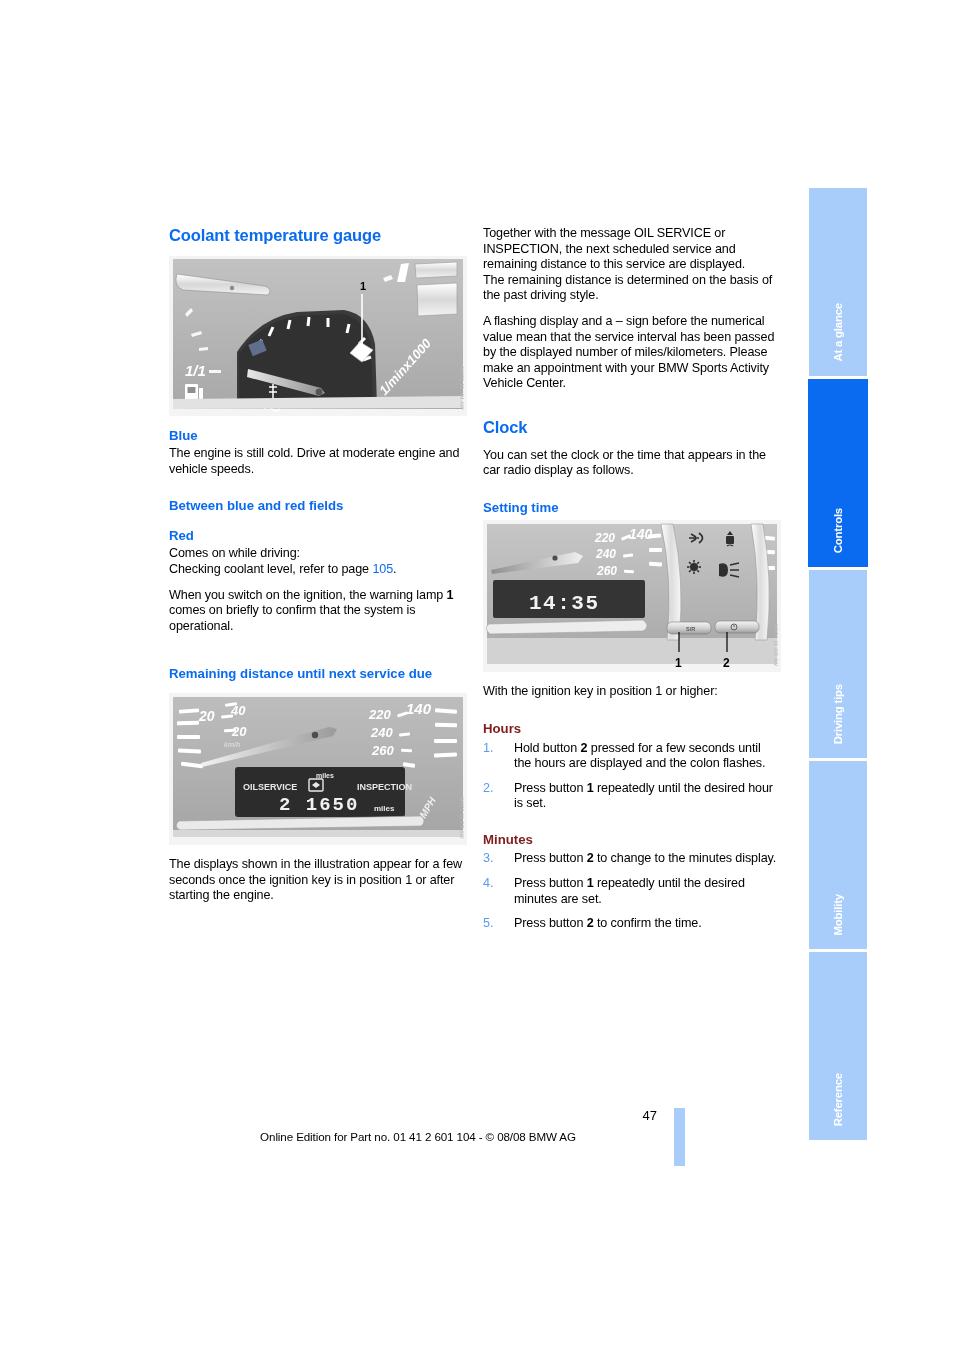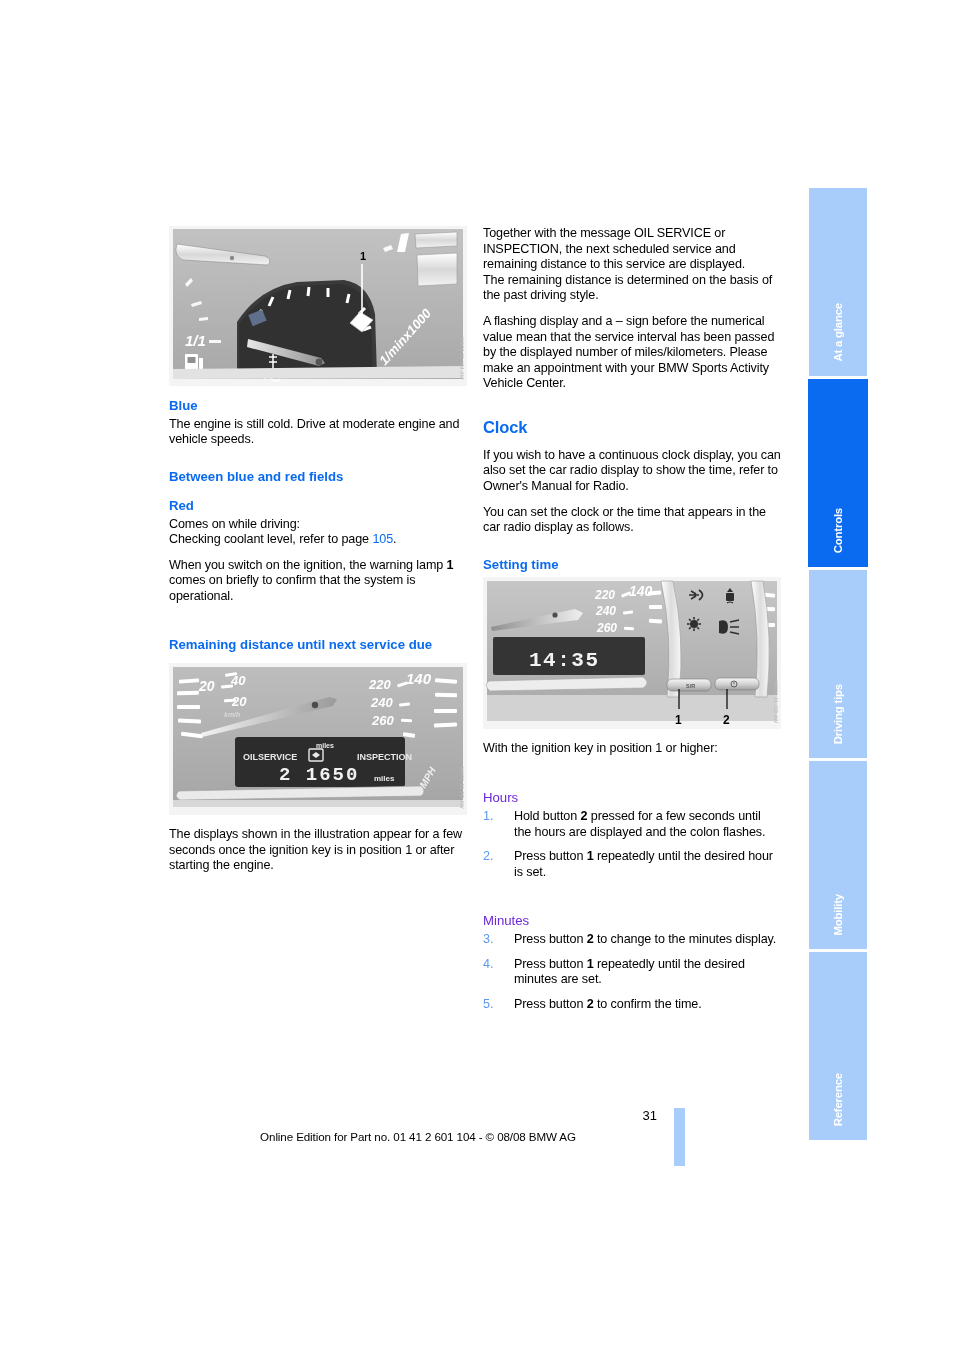--- a/index.html
+++ b/index.html
@@ -42,23 +42,23 @@
   }
   h2.sub {
     font-size: 13.2px;
     font-weight: bold;
     color: #0a6bf0;
     margin: 0 0 2px 0;
     line-height: 1.25;
   }
   h3.lightsub {
     font-size: 13.2px;
-    font-weight: normal;
-    color: #6d28d9;
-    margin: 12px 0 3px 0;
+    font-weight: bold;
+    color: #7f1d1d;
+    margin: 0 0 3px 0;
     line-height: 1.25;
   }
   p.body {
     font-size: 12.6px;
     line-height: 15.6px;
     margin: 0 0 10px 0;
     letter-spacing: -0.12px;
   }
   p.tight { margin-bottom: 0; }
   .pagelink { color: #0a6bf0; }
@@ -171,20 +171,21 @@
   
   .panel { display:block; }
 </style>
 </head>
 <body>
 
 <div id="page">
 
   <div class="col" id="col-left">
 
+    <h1 class="section">Coolant temperature gauge</h1>
 
     <div class="figure">
       <svg class="panel" width="298" height="160" viewBox="0 0 298 160">
         <defs>
           <linearGradient id="cg-bg" x1="0" y1="0" x2="0" y2="1">
             <stop offset="0" stop-color="#c2c2c2"></stop>
             <stop offset="1" stop-color="#a8a8a8"></stop>
           </linearGradient>
           <linearGradient id="cg-needle" x1="0" y1="0" x2="1" y2="0">
             <stop offset="0" stop-color="#e8e8e8"></stop>
@@ -349,21 +350,20 @@
   </div>
 
   <div class="col" id="col-right">
 
     <p class="body tight">Together with the message OIL SERVICE or INSPECTION, the next scheduled service and remaining distance to this service are displayed.</p>
     <p class="body">The remaining distance is determined on the basis of the past driving style.</p>
     <p class="body">A flashing display and a – sign before the numerical value mean that the service interval has been passed by the displayed number of miles/kilometers. Please make an appointment with your BMW Sports Activity Vehicle Center.</p>
 
     <div class="gap-md"></div>
     <h1 class="section">Clock</h1>
-    <p class="body">If you wish to have a continuous clock display, you can also set the car radio display to show the time, refer to Owner's Manual for Radio.</p>
     <p class="body">You can set the clock or the time that appears in the car radio display as follows.</p>
 
     <div class="gap-sm"></div>
     <h2 class="sub" style="margin-bottom:4px">Setting time</h2>
 
     <div class="figure">
       <svg class="panel" width="298" height="152" viewBox="0 0 298 152">
         <defs>
           <linearGradient id="ck-bg" x1="0" y1="0" x2="0" y2="1">
             <stop offset="0" stop-color="#c6c6c6"></stop>
@@ -505,17 +505,17 @@
       <span class="tablabel">Driving tips</span>
     </div>
     <div class="tab" style="top:573px;height:188px">
       <span class="tablabel">Mobility</span>
     </div>
     <div class="tab" style="top:764px;height:188px">
       <span class="tablabel">Reference</span>
     </div>
   </div>
 
-  <div id="pagenum">31</div>
+  <div id="pagenum">47</div>
   <div id="footer-rule"></div>
   <div id="footer-text">Online Edition for Part no. 01 41 2 601 104 - © 08/08 BMW AG</div>
 
 </div>
 
 </body></html>

